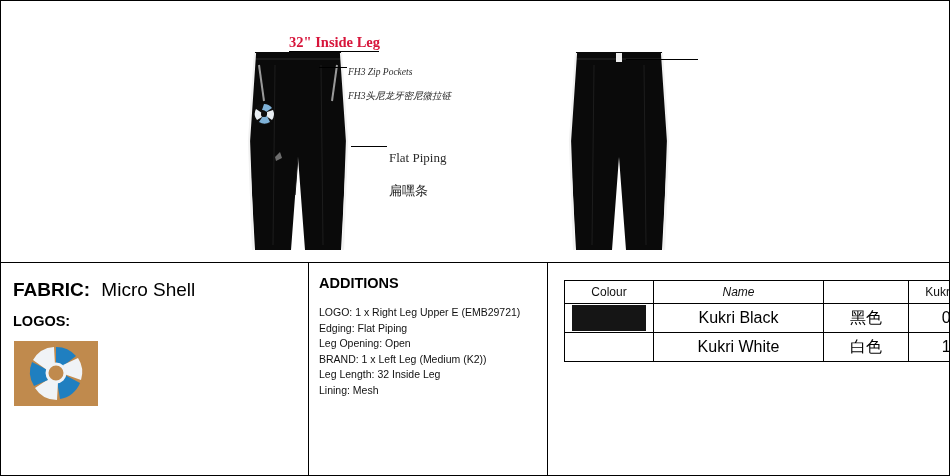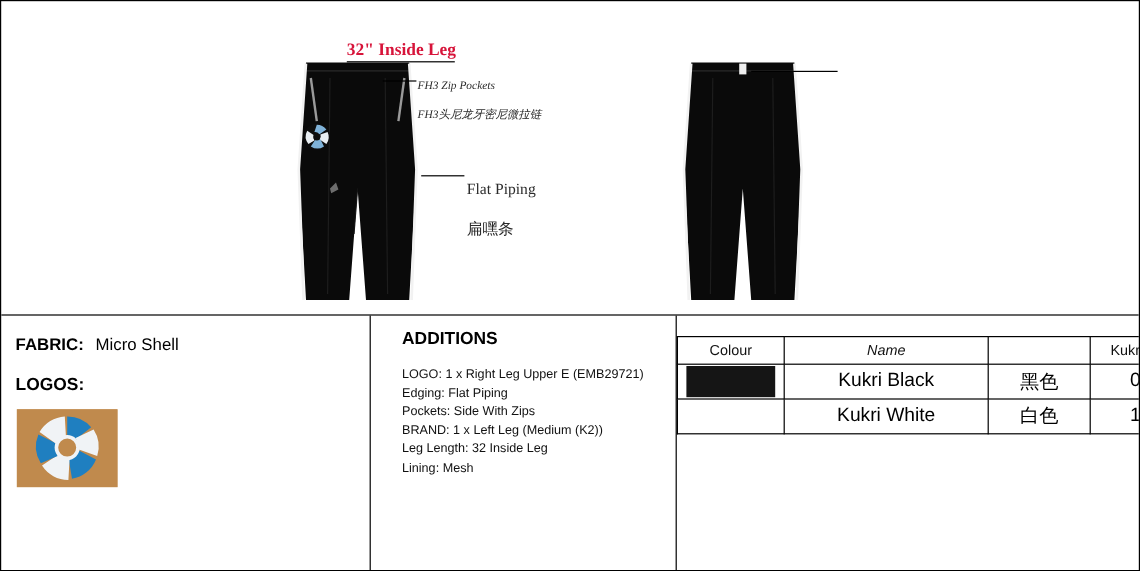--- a/index.html
+++ b/index.html
@@ -88,21 +88,21 @@
     top: 262px;
     width: 308px;
     height: 213px;
     box-sizing: border-box;
     border-right: 1px solid #000000;
   }
   #fabric-row {
     position: absolute;
     left: 12px;
     top: 16px;
-    font-size: 14px;
+    font-size: 19px;
   }
   #fabric-row .k { font-weight: bold; }
   #fabric-row .v { margin-left: 6px; }
 
   #logos-title {
     position: absolute;
     left: 12px;
     top: 50px;
     font-size: 14.5px;
     font-weight: bold;
@@ -123,21 +123,21 @@
     position: absolute;
     left: 12px;
     top: 150px;
     font-size: 11px;
     color: #111111;
     line-height: 1.35;
   }
 
   #additions-panel {
     position: absolute;
-    left: 325px;
+    left: 309px;
     top: 262px;
     width: 238px;
     height: 213px;
     box-sizing: border-box;
     border-right: 1px solid #000000;
   }
   #additions-title {
     position: absolute;
     left: 9px;
     top: 12px;
@@ -295,21 +295,21 @@
       </svg>
     </div>
 
   </div>
 
   <div id="additions-panel">
     <div id="additions-title">ADDITIONS</div>
     <div id="additions-list">
       <div>LOGO: 1 x Right Leg Upper E (EMB29721)</div>
       <div>Edging: Flat Piping</div>
-      <div>Pockets: Side With Zips</div>
+      <div>Leg Opening: Open</div>
       <div>BRAND: 1 x Left Leg (Medium (K2))</div>
       <div>Leg Length: 32 Inside Leg</div>
       <div>Lining: Mesh</div>
     </div>
   </div>
 
   <div id="colour-panel">
     <table id="colour-table">
       <thead>
         <tr>

